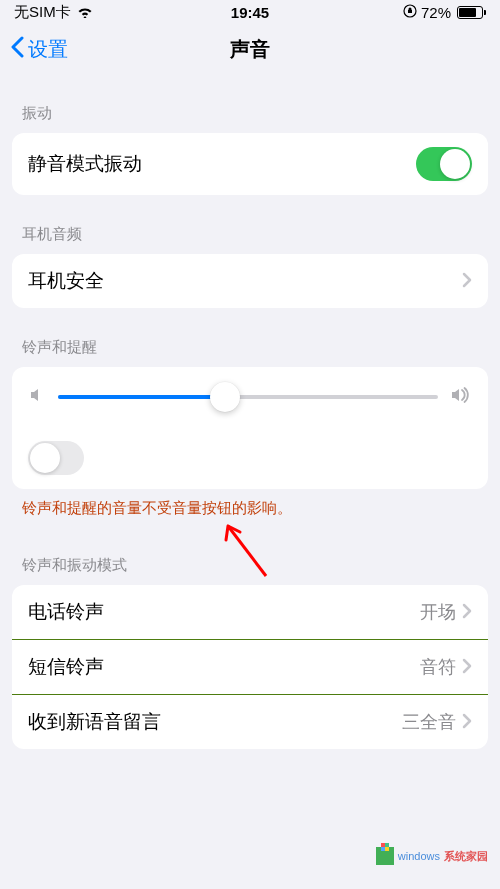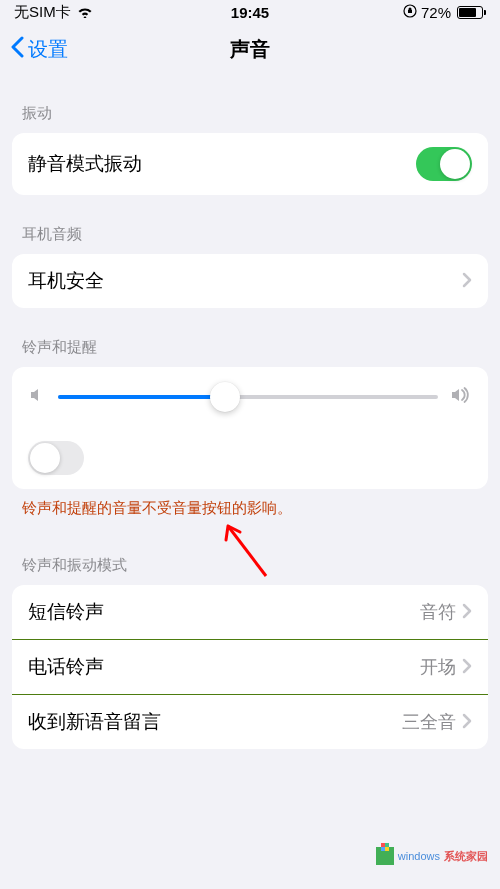--- a/index.html
+++ b/index.html
@@ -273,38 +273,38 @@
       <div class="toggle off">
           <div class="toggle-knob"></div>
         </div>
     </div>
   </div>
   <div class="footer-text">铃声和提醒的音量不受音量按钮的影响。</div>
 
   <div class="section-header">铃声和振动模式</div>
   <div class="group">
     <div class="row">
+      <span class="row-label">电话铃声</span>
+      <span class="row-value">开场</span>
+      <span class="chevron">
+        <svg width="10" height="16" viewBox="0 0 10 16">
+            <path d="M2 2l6 6-6 6" stroke="#c7c7cc" stroke-width="2.5" fill="none" stroke-linecap="round" stroke-linejoin="round"></path>
+          </svg>
+      </span>
+    </div>
+    <div class="row">
       <span class="row-label">短信铃声</span>
       <span class="row-value">音符</span>
       <span class="chevron">
         <svg width="10" height="16" viewBox="0 0 10 16">
             <path d="M2 2l6 6-6 6" stroke="#c7c7cc" stroke-width="2.5" fill="none" stroke-linecap="round" stroke-linejoin="round"></path>
           </svg>
       </span>
     </div>
     <div class="row">
-      <span class="row-label">电话铃声</span>
-      <span class="row-value">开场</span>
-      <span class="chevron">
-        <svg width="10" height="16" viewBox="0 0 10 16">
-            <path d="M2 2l6 6-6 6" stroke="#c7c7cc" stroke-width="2.5" fill="none" stroke-linecap="round" stroke-linejoin="round"></path>
-          </svg>
-      </span>
-    </div>
-    <div class="row">
       <span class="row-label">收到新语音留言</span>
       <span class="row-value">三全音</span>
       <span class="chevron">
         <svg width="10" height="16" viewBox="0 0 10 16">
             <path d="M2 2l6 6-6 6" stroke="#c7c7cc" stroke-width="2.5" fill="none" stroke-linecap="round" stroke-linejoin="round"></path>
           </svg>
       </span>
     </div>
   </div>
 

